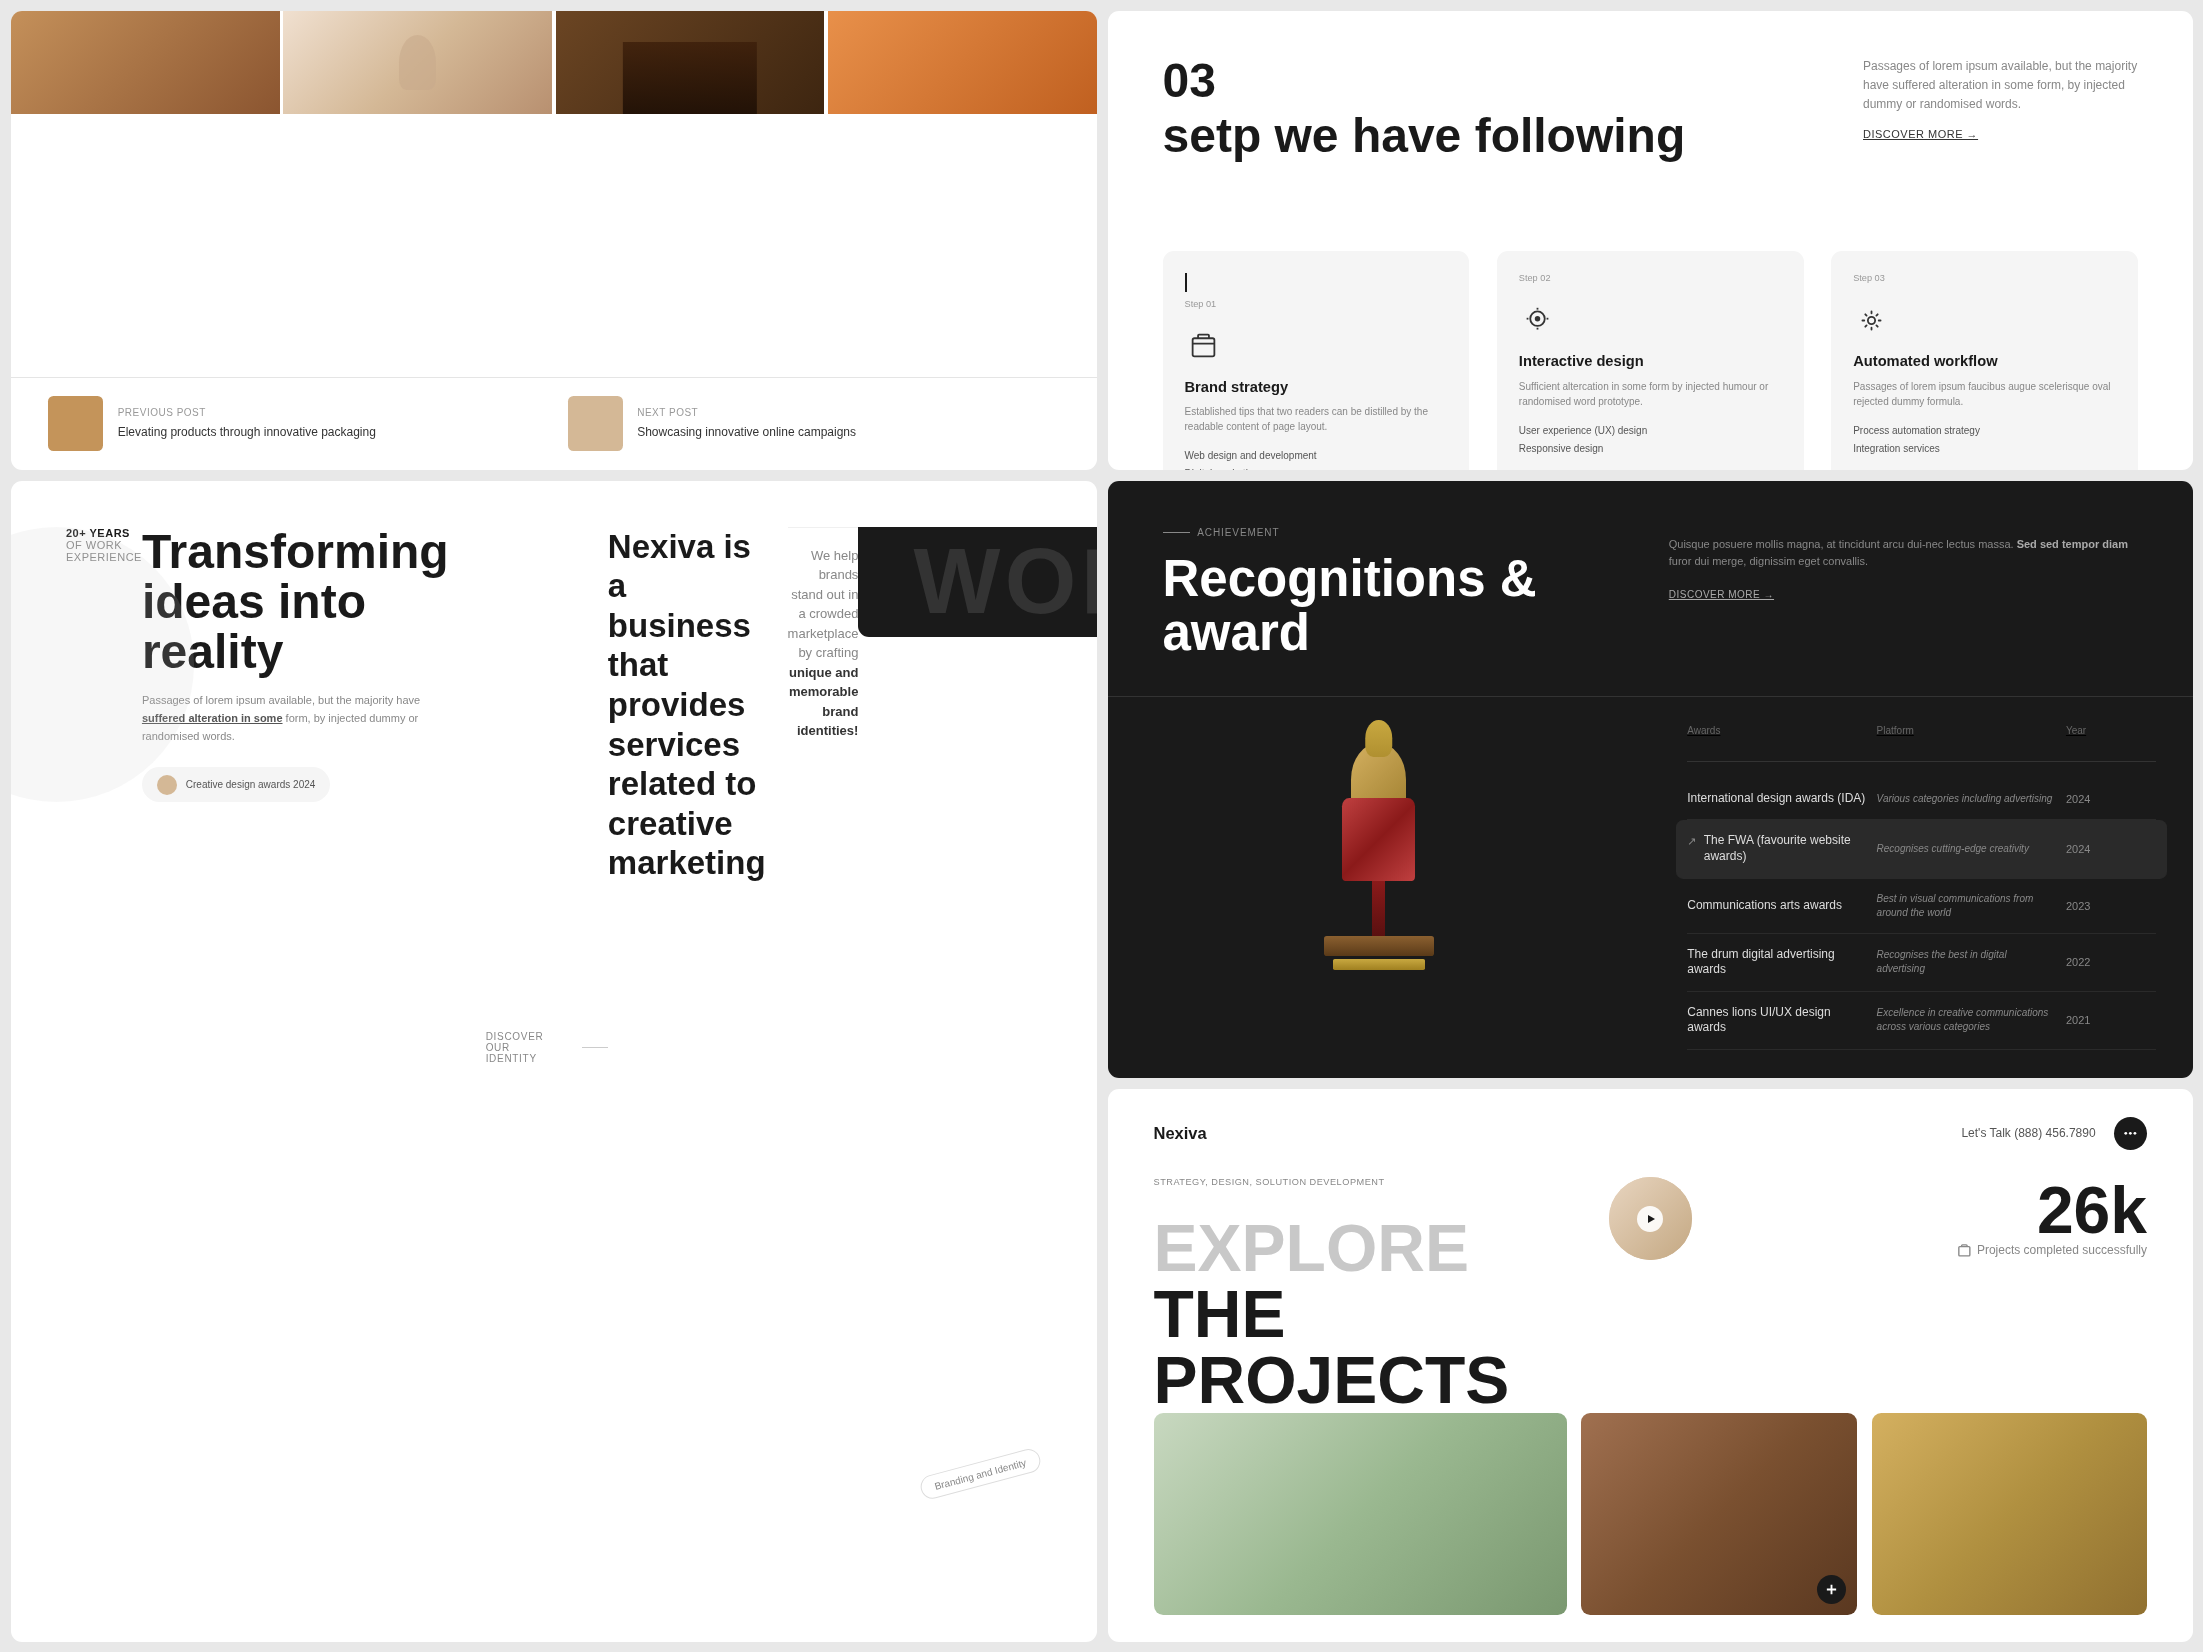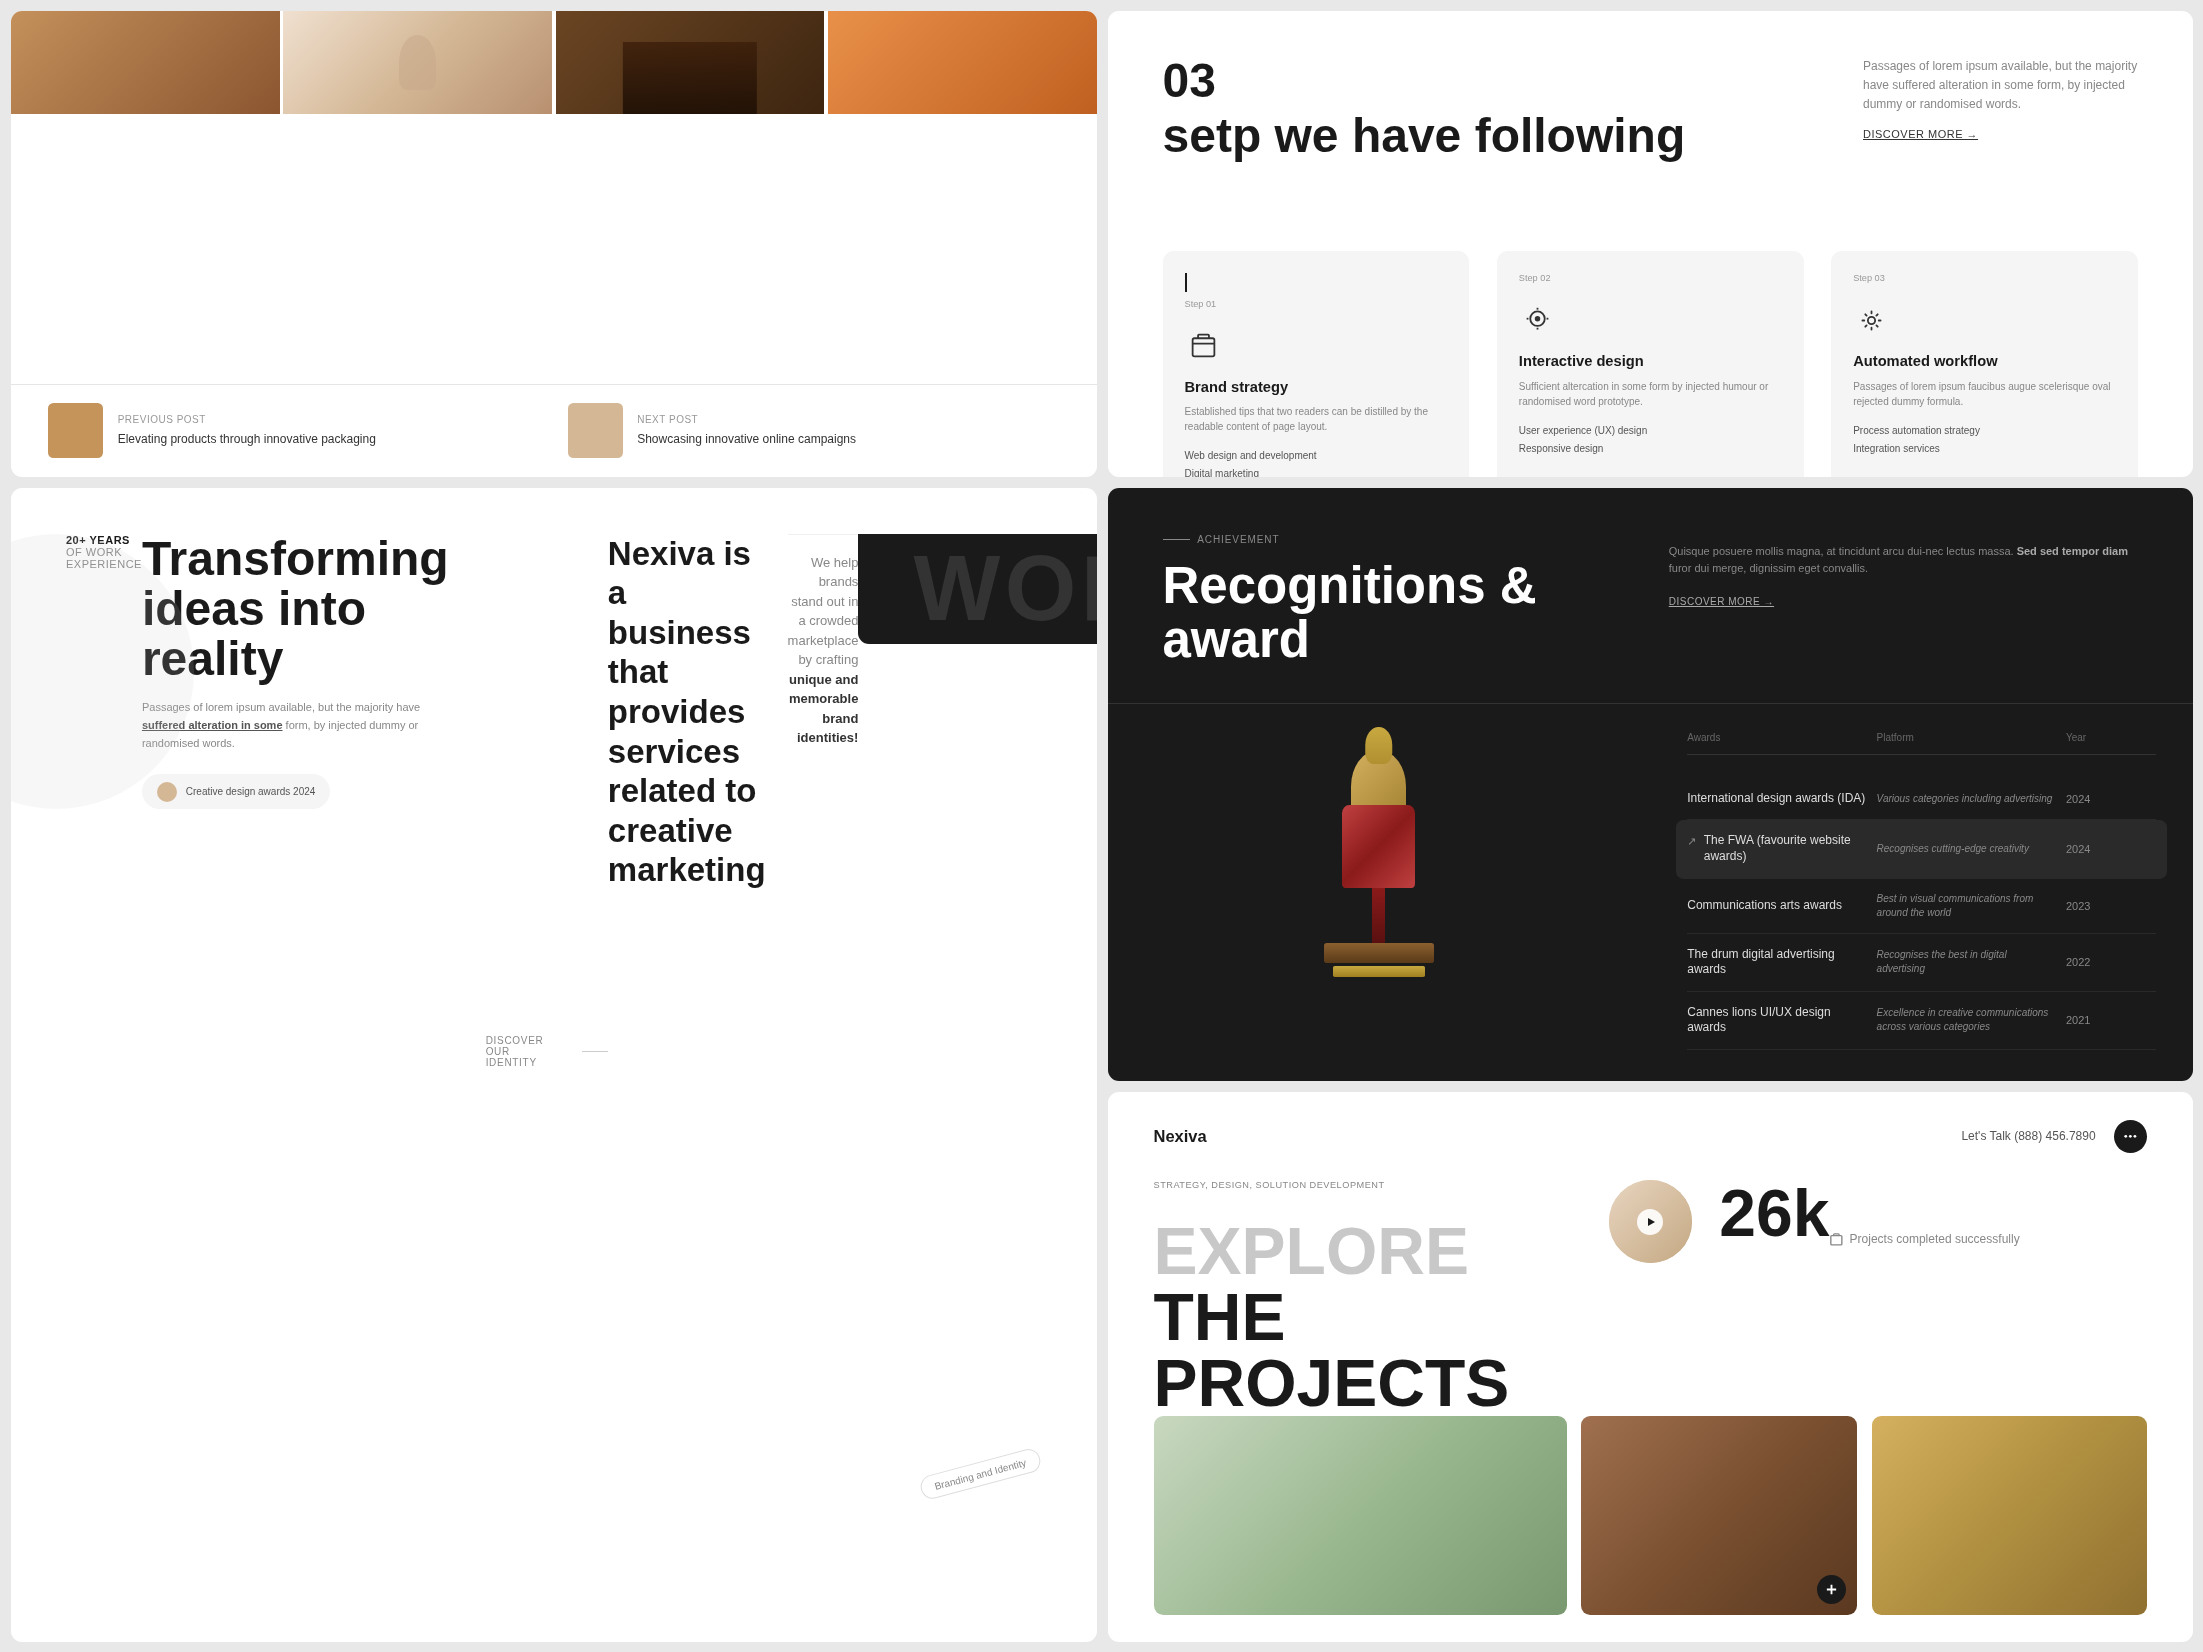--- a/index.html
+++ b/index.html
@@ -464,23 +464,24 @@
     }
 
     .awards-table {
       padding: 27.5px 37px;
     }
 
     .awards-table-header {
       display: grid;
       grid-template-columns: 2fr 2fr 1fr;
       gap: 9.2px;
-      padding-bottom: 11px;
+      padding-bottom: 25px;
       border-bottom: 0.9px solid #333;
-      margin-bottom: 23px;
+      margin-bottom: 16px;
+      text-decoration: underline;
     }
     .awards-col-head {
       font-size: 10px;
       color: #666;
       text-transform: capitalize;
       font-weight: 500;
     }
 
     .awards-row {
       display: grid;
@@ -637,21 +638,21 @@
       width: 0;
       height: 0;
       border-left: 7.3px solid #1a1a1a;
       border-top: 4.6px solid transparent;
       border-bottom: 4.6px solid transparent;
       margin-left: 1.8px;
     }
 
     .nexiva-right {
       display: flex;
-      flex-direction: row;
+      flex-direction: column;
       align-items: flex-end;
     }
 
     .stat-number {
       font-size: 66px;
       font-weight: 900;
       color: #1a1a1a;
       line-height: 1;
     }
 

